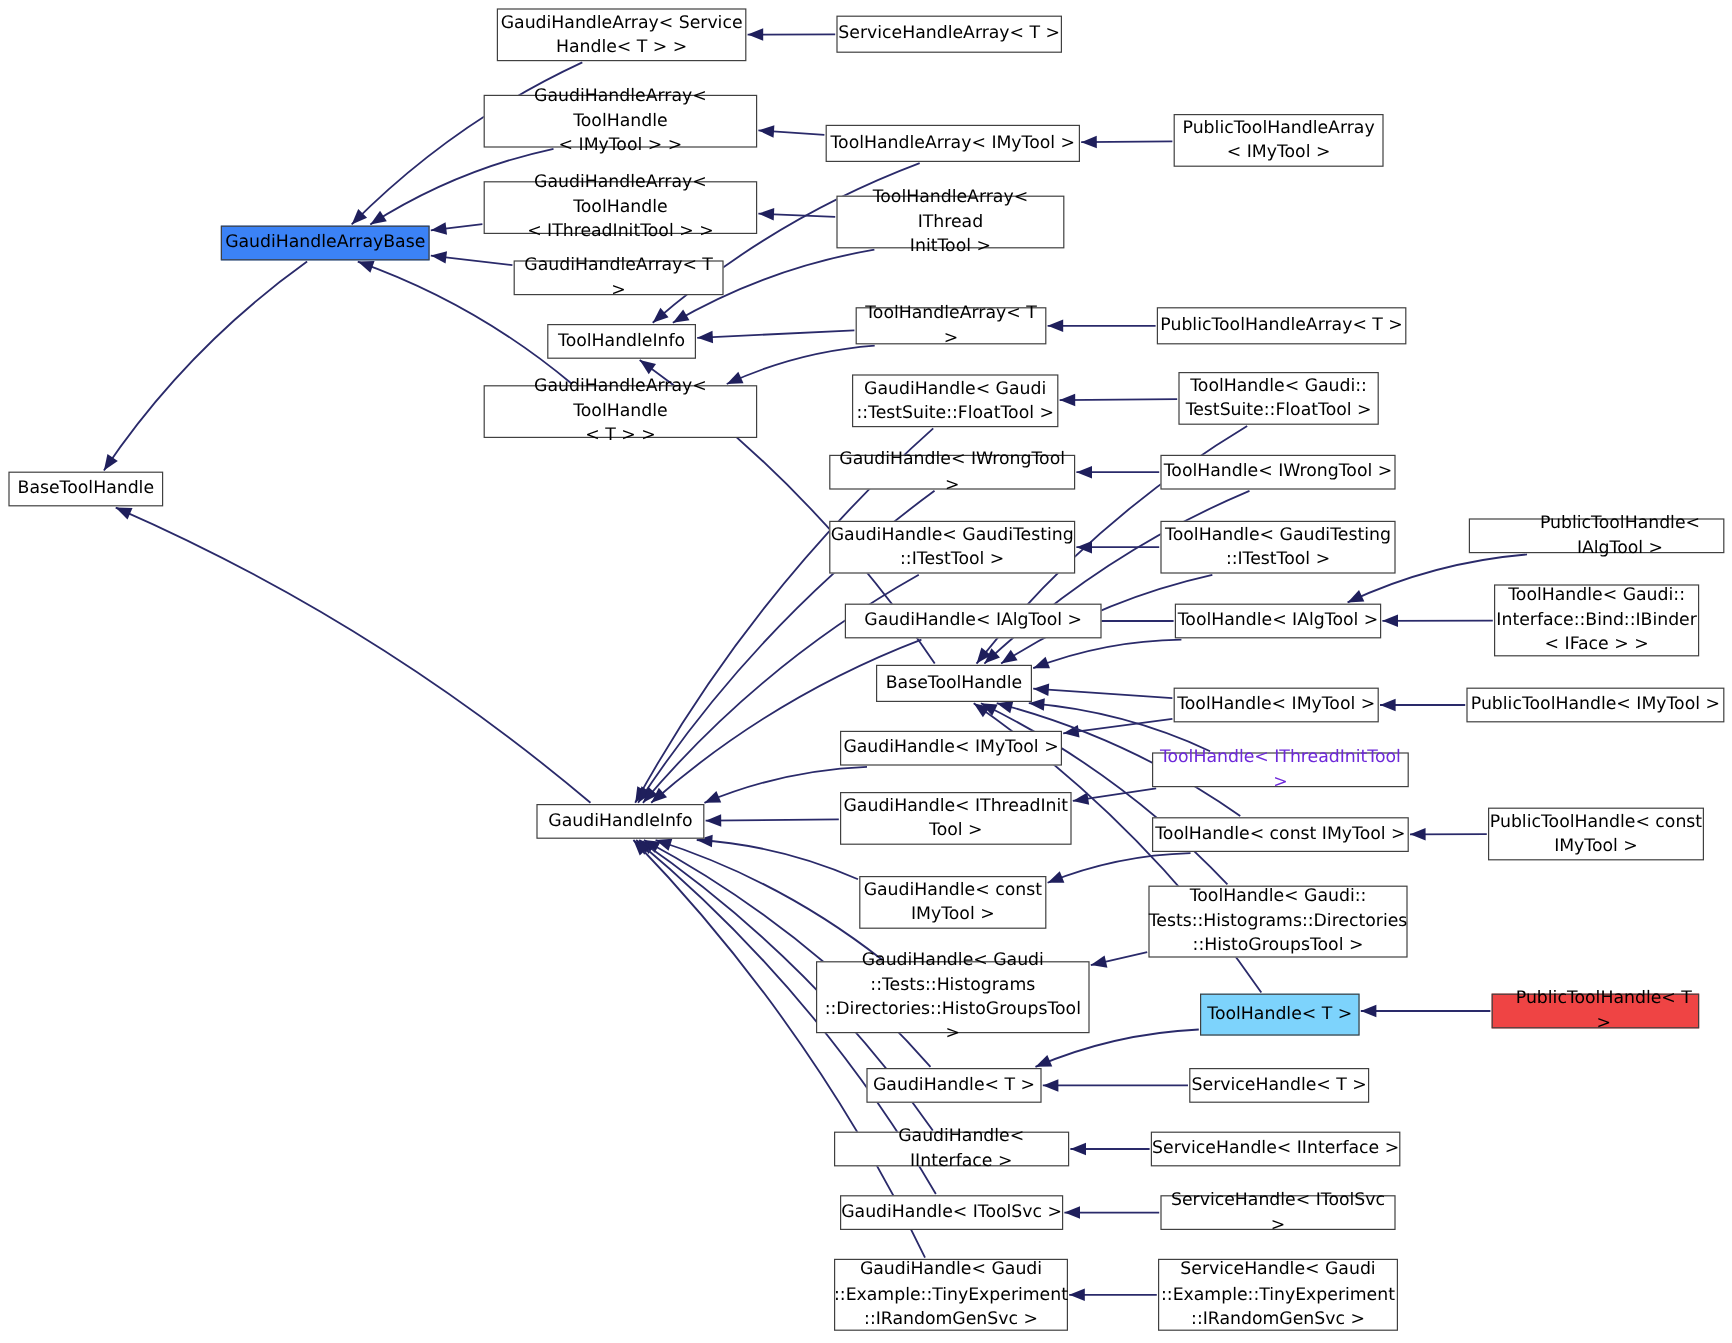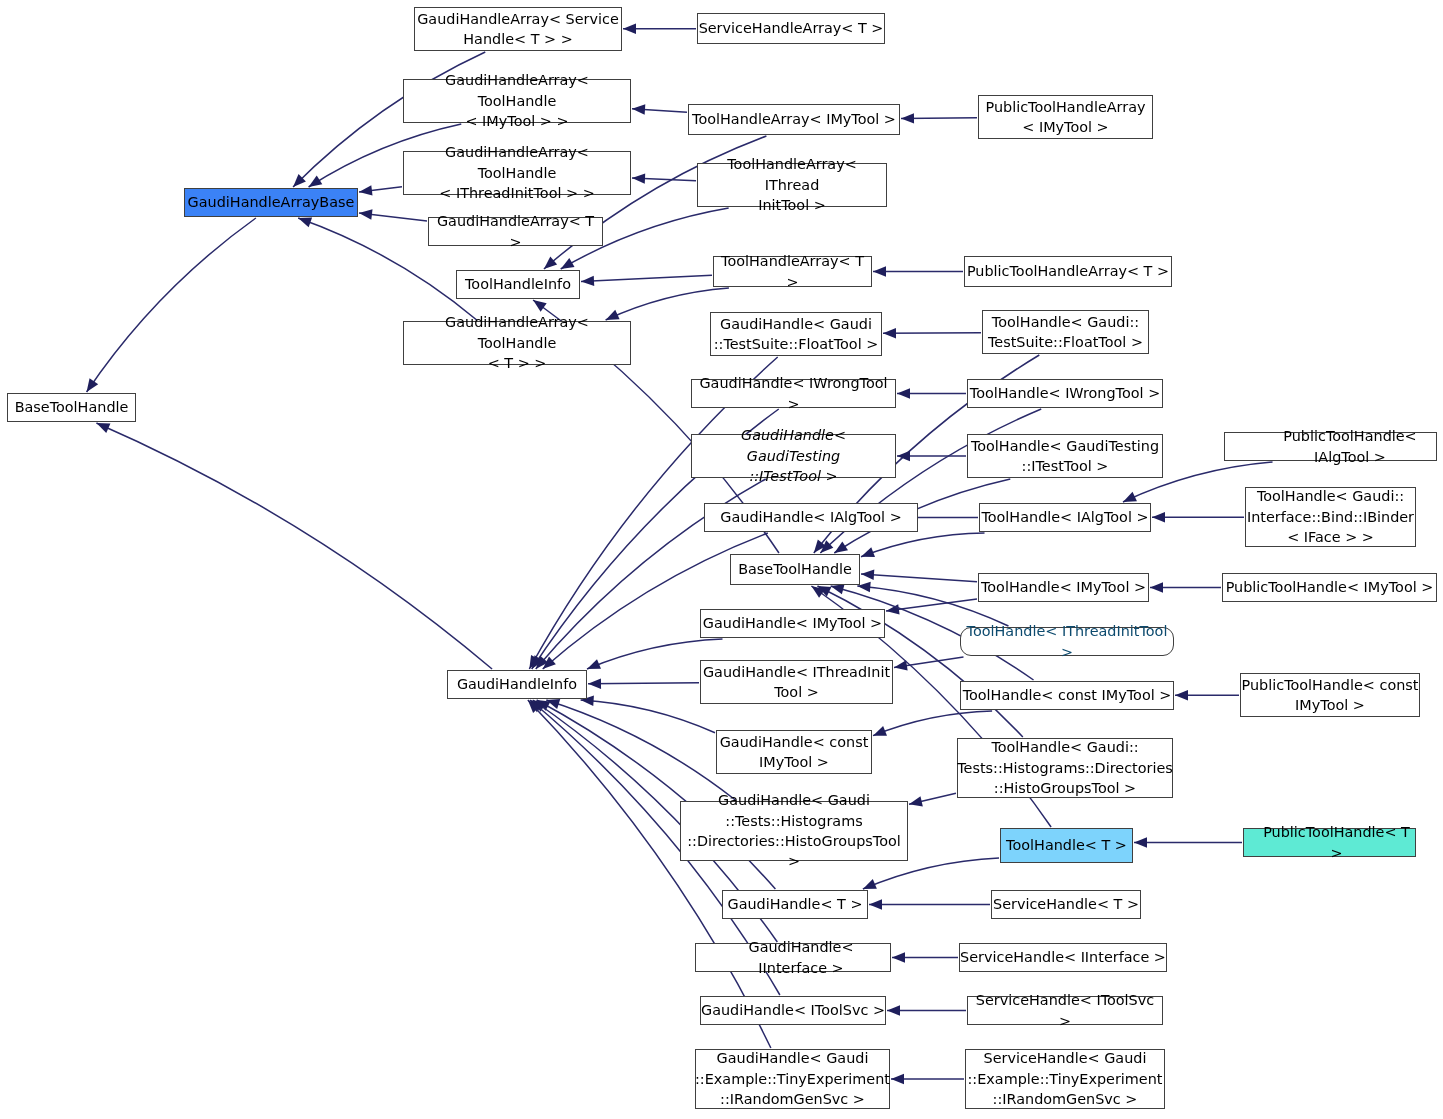--- a/index.html
+++ b/index.html
@@ -176,51 +176,51 @@
     <div class="node" style="left: 964px; top: 256px; width: 208px; height: 31px; border-color: rgb(64, 64, 64); background: rgb(255, 255, 255); color: rgb(0, 0, 0);"><span>PublicToolHandleArray&lt; T &gt;</span></div>
     <div class="node" style="left: 403px; top: 321px; width: 228px; height: 44px; border-color: rgb(64, 64, 64); background: rgb(255, 255, 255); color: rgb(0, 0, 0);"><span>GaudiHandleArray&lt; ToolHandle
 &lt; T &gt; &gt;</span></div>
     <div class="node" style="left: 7px; top: 393px; width: 129px; height: 29px; border-color: rgb(64, 64, 64); background: rgb(255, 255, 255); color: rgb(0, 0, 0);"><span>BaseToolHandle</span></div>
     <div class="node" style="left: 710px; top: 312px; width: 172px; height: 44px; border-color: rgb(64, 64, 64); background: rgb(255, 255, 255); color: rgb(0, 0, 0);"><span>GaudiHandle&lt; Gaudi
 ::TestSuite::FloatTool &gt;</span></div>
     <div class="node" style="left: 982px; top: 310px; width: 167px; height: 44px; border-color: rgb(64, 64, 64); background: rgb(255, 255, 255); color: rgb(0, 0, 0);"><span>ToolHandle&lt; Gaudi::
 TestSuite::FloatTool &gt;</span></div>
     <div class="node" style="left: 691px; top: 379px; width: 205px; height: 29px; border-color: rgb(64, 64, 64); background: rgb(255, 255, 255); color: rgb(0, 0, 0);"><span>GaudiHandle&lt; IWrongTool &gt;</span></div>
     <div class="node" style="left: 967px; top: 379px; width: 196px; height: 29px; border-color: rgb(64, 64, 64); background: rgb(255, 255, 255); color: rgb(0, 0, 0);"><span>ToolHandle&lt; IWrongTool &gt;</span></div>
-    <div class="node" style="left: 691px; top: 434px; width: 205px; height: 44px; border-color: rgb(64, 64, 64); background: rgb(255, 255, 255); color: rgb(0, 0, 0); font-style: italic;"><span>GaudiHandle&lt; GaudiTesting
+    <div class="node" style="left: 691px; top: 434px; width: 205px; height: 44px; border-color: rgb(64, 64, 64); background: rgb(255, 255, 255); color: rgb(0, 0, 0);"><span>GaudiHandle&lt; GaudiTesting
 ::ITestTool &gt;</span></div>
     <div class="node" style="left: 967px; top: 434px; width: 196px; height: 44px; border-color: rgb(64, 64, 64); background: rgb(255, 255, 255); color: rgb(0, 0, 0);"><span>ToolHandle&lt; GaudiTesting
 ::ITestTool &gt;</span></div>
     <div class="node" style="left: 1224px; top: 432px; width: 213px; height: 29px; border-color: rgb(64, 64, 64); background: rgb(255, 255, 255); color: rgb(0, 0, 0); padding-left: 39px;"><span>PublicToolHandle&lt; IAlgTool &gt;</span></div>
     <div class="node" style="left: 704px; top: 503px; width: 214px; height: 29px; border-color: rgb(64, 64, 64); background: rgb(255, 255, 255); color: rgb(0, 0, 0);"><span>GaudiHandle&lt; IAlgTool &gt;</span></div>
     <div class="node" style="left: 979px; top: 503px; width: 172px; height: 29px; border-color: rgb(64, 64, 64); background: rgb(255, 255, 255); color: rgb(0, 0, 0);"><span>ToolHandle&lt; IAlgTool &gt;</span></div>
     <div class="node" style="left: 1245px; top: 487px; width: 171px; height: 60px; border-color: rgb(64, 64, 64); background: rgb(255, 255, 255); color: rgb(0, 0, 0);"><span>ToolHandle&lt; Gaudi::
 Interface::Bind::IBinder
 &lt; IFace &gt; &gt;</span></div>
     <div class="node" style="left: 730px; top: 554px; width: 130px; height: 31px; border-color: rgb(64, 64, 64); background: rgb(255, 255, 255); color: rgb(0, 0, 0);"><span>BaseToolHandle</span></div>
     <div class="node" style="left: 978px; top: 573px; width: 171px; height: 29px; border-color: rgb(64, 64, 64); background: rgb(255, 255, 255); color: rgb(0, 0, 0);"><span>ToolHandle&lt; IMyTool &gt;</span></div>
     <div class="node" style="left: 1222px; top: 573px; width: 215px; height: 29px; border-color: rgb(64, 64, 64); background: rgb(255, 255, 255); color: rgb(0, 0, 0);"><span>PublicToolHandle&lt; IMyTool &gt;</span></div>
     <div class="node" style="left: 700px; top: 609px; width: 185px; height: 29px; border-color: rgb(64, 64, 64); background: rgb(255, 255, 255); color: rgb(0, 0, 0);"><span>GaudiHandle&lt; IMyTool &gt;</span></div>
-    <div class="node" style="left: 960px; top: 627px; width: 214px; height: 29px; border-color: rgb(64, 64, 64); background: rgb(255, 255, 255); color: #0c4a6e; border-radius: 11px;"><span>ToolHandle&lt; IThreadInitTool &gt;</span></div>
+    <div class="node" style="left: 960px; top: 627px; width: 214px; height: 29px; border-color: rgb(64, 64, 64); background: rgb(255, 255, 255); color: #6d28d9;"><span>ToolHandle&lt; IThreadInitTool &gt;</span></div>
     <div class="node" style="left: 447px; top: 670px; width: 140px; height: 29px; border-color: rgb(64, 64, 64); background: rgb(255, 255, 255); color: rgb(0, 0, 0);"><span>GaudiHandleInfo</span></div>
     <div class="node" style="left: 700px; top: 660px; width: 193px; height: 44px; border-color: rgb(64, 64, 64); background: rgb(255, 255, 255); color: rgb(0, 0, 0);"><span>GaudiHandle&lt; IThreadInit
 Tool &gt;</span></div>
     <div class="node" style="left: 960px; top: 681px; width: 214px; height: 29px; border-color: rgb(64, 64, 64); background: rgb(255, 255, 255); color: rgb(0, 0, 0);"><span>ToolHandle&lt; const IMyTool &gt;</span></div>
     <div class="node" style="left: 1240px; top: 673px; width: 180px; height: 44px; border-color: rgb(64, 64, 64); background: rgb(255, 255, 255); color: rgb(0, 0, 0);"><span>PublicToolHandle&lt; const
 IMyTool &gt;</span></div>
     <div class="node" style="left: 716px; top: 730px; width: 156px; height: 44px; border-color: rgb(64, 64, 64); background: rgb(255, 255, 255); color: rgb(0, 0, 0);"><span>GaudiHandle&lt; const
 IMyTool &gt;</span></div>
     <div class="node" style="left: 957px; top: 738px; width: 216px; height: 60px; border-color: rgb(64, 64, 64); background: rgb(255, 255, 255); color: rgb(0, 0, 0);"><span>ToolHandle&lt; Gaudi::
 Tests::Histograms::Directories
 ::HistoGroupsTool &gt;</span></div>
     <div class="node" style="left: 680px; top: 801px; width: 228px; height: 60px; border-color: rgb(64, 64, 64); background: rgb(255, 255, 255); color: rgb(0, 0, 0);"><span>GaudiHandle&lt; Gaudi
 ::Tests::Histograms
 ::Directories::HistoGroupsTool &gt;</span></div>
     <div class="node" style="left: 1000px; top: 828px; width: 133px; height: 35px; border-color: rgb(64, 64, 64); background: #7dd3fc; color: rgb(0, 0, 0);"><span>ToolHandle&lt; T &gt;</span></div>
-    <div class="node" style="left: 1243px; top: 828px; width: 173px; height: 29px; border-color: rgb(64, 64, 64); background: #5eead4; color: rgb(0, 0, 0); padding-left: 14px;"><span>PublicToolHandle&lt; T &gt;</span></div>
+    <div class="node" style="left: 1243px; top: 828px; width: 173px; height: 29px; border-color: rgb(64, 64, 64); background: #ef4444; color: rgb(0, 0, 0); padding-left: 14px;"><span>PublicToolHandle&lt; T &gt;</span></div>
     <div class="node" style="left: 722px; top: 890px; width: 146px; height: 29px; border-color: rgb(64, 64, 64); background: rgb(255, 255, 255); color: rgb(0, 0, 0);"><span>GaudiHandle&lt; T &gt;</span></div>
     <div class="node" style="left: 991px; top: 890px; width: 150px; height: 29px; border-color: rgb(64, 64, 64); background: rgb(255, 255, 255); color: rgb(0, 0, 0);"><span>ServiceHandle&lt; T &gt;</span></div>
     <div class="node" style="left: 695px; top: 943px; width: 196px; height: 29px; border-color: rgb(64, 64, 64); background: rgb(255, 255, 255); color: rgb(0, 0, 0); padding-left: 16px;"><span>GaudiHandle&lt; IInterface &gt;</span></div>
     <div class="node" style="left: 959px; top: 943px; width: 208px; height: 29px; border-color: rgb(64, 64, 64); background: rgb(255, 255, 255); color: rgb(0, 0, 0);"><span>ServiceHandle&lt; IInterface &gt;</span></div>
     <div class="node" style="left: 700px; top: 996px; width: 186px; height: 29px; border-color: rgb(64, 64, 64); background: rgb(255, 255, 255); color: rgb(0, 0, 0);"><span>GaudiHandle&lt; IToolSvc &gt;</span></div>
     <div class="node" style="left: 967px; top: 996px; width: 196px; height: 29px; border-color: rgb(64, 64, 64); background: rgb(255, 255, 255); color: rgb(0, 0, 0);"><span>ServiceHandle&lt; IToolSvc &gt;</span></div>
     <div class="node" style="left: 695px; top: 1049px; width: 195px; height: 60px; border-color: rgb(64, 64, 64); background: rgb(255, 255, 255); color: rgb(0, 0, 0);"><span>GaudiHandle&lt; Gaudi
 ::Example::TinyExperiment
 ::IRandomGenSvc &gt;</span></div>
     <div class="node" style="left: 965px; top: 1049px; width: 200px; height: 60px; border-color: rgb(64, 64, 64); background: rgb(255, 255, 255); color: rgb(0, 0, 0);"><span>ServiceHandle&lt; Gaudi

